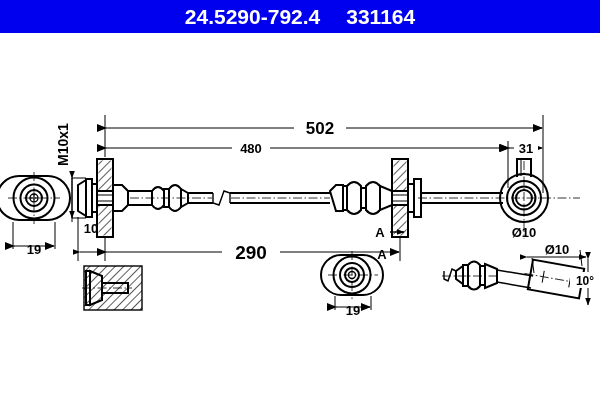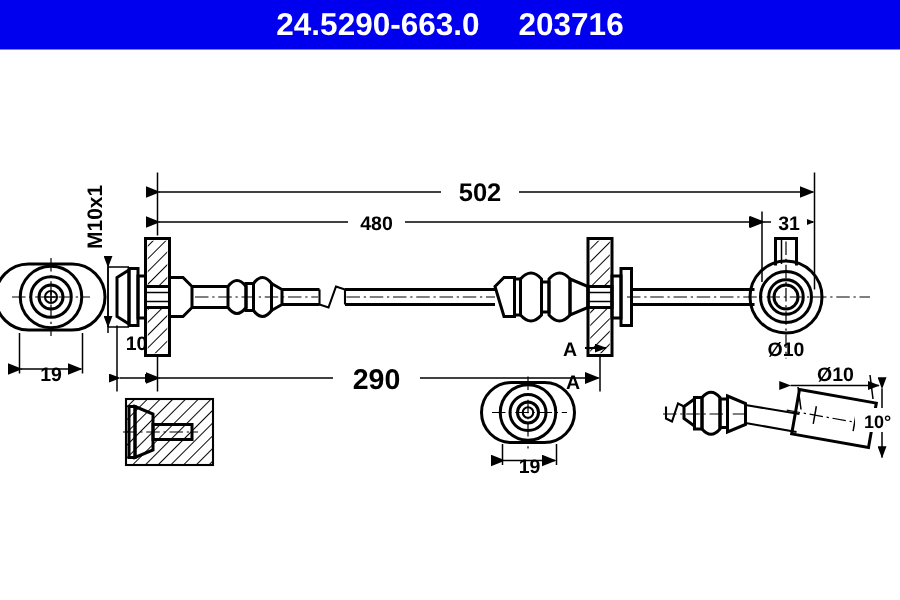--- a/index.html
+++ b/index.html
@@ -50,22 +50,22 @@
   .cl { stroke: #000; stroke-width: 0.8; fill: none;
         stroke-dasharray: 9 2.5 1.5 2.5; }
   .dimtxt { font-family: "Liberation Sans", sans-serif; font-weight: bold; fill:#000; }
 </style>
 </head>
 <body>
 
 <div id="page">
 
   <div id="title-bar">
-    <span class="t">24.5290-663.0</span>
-    <span class="t">203716</span>
+    <span class="t">24.5290-792.4</span>
+    <span class="t">331164</span>
   </div>
 
   <div id="drawing">
     <svg width="600" height="367" viewBox="0 0 600 367" xmlns="http://www.w3.org/2000/svg">
 
       <defs>
         <marker id="ar" markerWidth="10" markerHeight="8" refX="9" refY="4" orient="auto" markerUnits="userSpaceOnUse">
           <path d="M0,0 L10,4 L0,8 z" fill="#000"></path>
         </marker>
         <marker id="arS" markerWidth="8" markerHeight="6" refX="7.5" refY="3" orient="auto" markerUnits="userSpaceOnUse">

